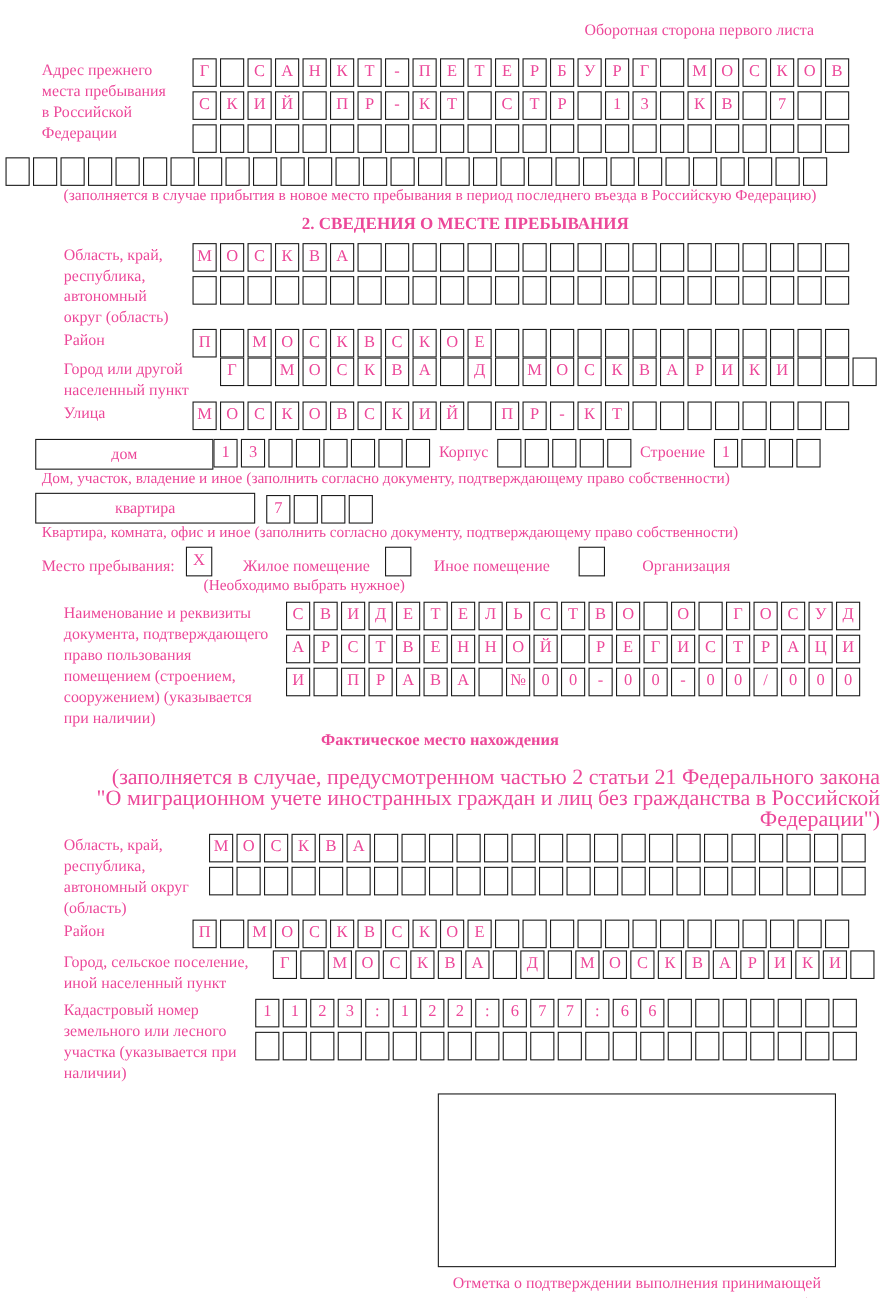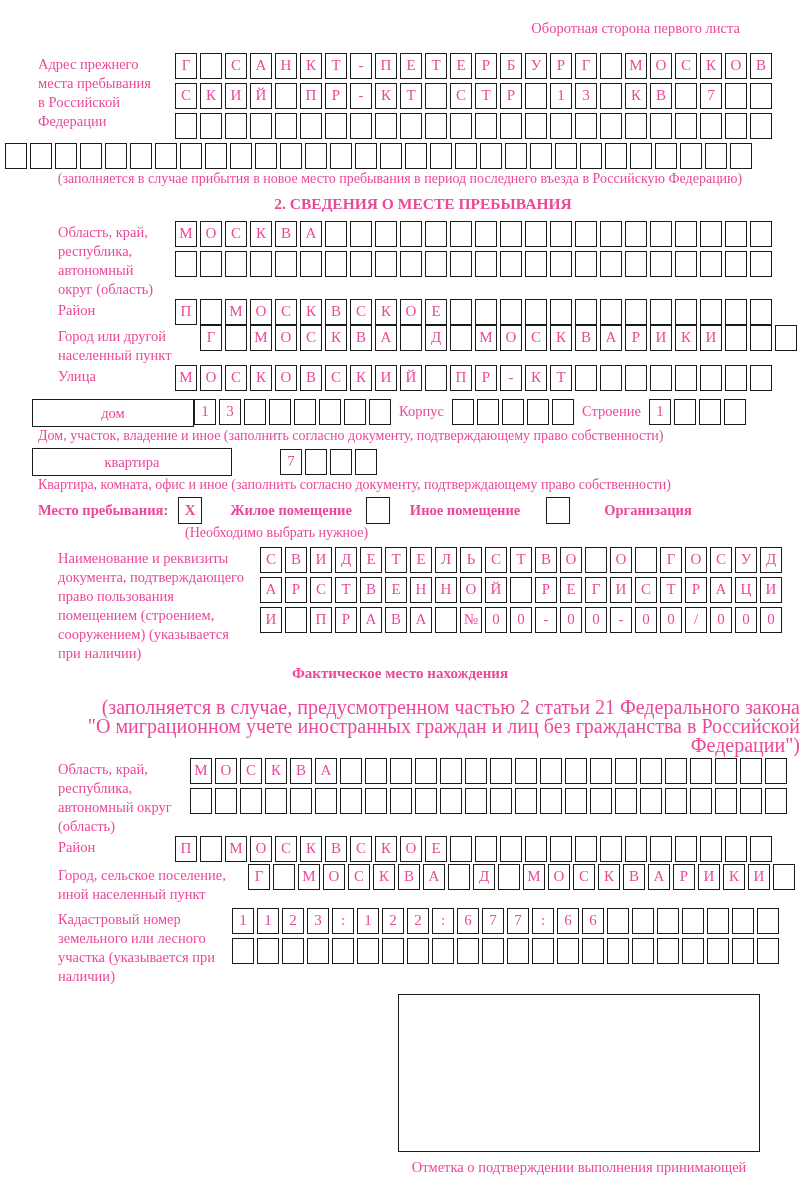--- a/index.html
+++ b/index.html
@@ -29,22 +29,22 @@
   .b-note1{margin-top:2px;text-align:center;font-size:14px;}
   .b-h2{margin-top:8px;text-align:center;font-weight:bold;font-size:15.5px;padding-left:46px;}
   .b-obl1{margin-top:8px;}
   .b-dom{margin:8px 0 0 32px;display:flex;align-items:flex-start;}
   .bigbox{height:28px;box-sizing:border-box;border:1.6px solid #1b1b1b;
     display:flex;align-items:center;justify-content:center;flex-shrink:0;}
   .bb-dom{width:162px;margin-right:0;}
   .bb-kv{width:200px;margin-right:10px;}
   .inline-lbl{padding:4px 8px 0 8px;white-space:nowrap;}
   .b-smallnote{margin:1px 0 0 38px;font-size:14px;}
-  .b-kv{margin:4px 0 0 32px;display:flex;align-items:center;gap:38px;}
-  .b-mesto{margin:4px 0 0 38px;display:flex;align-items:center;font-weight:bold;}
+  .b-kv{margin:4px 0 0 32px;display:flex;align-items:flex-end;}
+  .b-mesto{margin:4px 0 0 38px;display:flex;align-items:flex-end;}
   .chk{width:24px;height:27px;box-sizing:border-box;border:1.7px solid #1b1b1b;
     display:flex;align-items:center;justify-content:center;font-size:15px;flex-shrink:0;}
   .m-lbl{margin-right:10px;}
   .opt1{margin:0 14px 0 28px;}
   .opt2{margin:0 26px 0 20px;}
   .opt3{margin-left:34px;}
   .b-mestonote{margin:1px 0 0 185px;font-size:14px;}
   .b-doc{margin-top:6px;}
   .b-facthead{text-align:center;font-weight:bold;font-size:15px;margin-top:2px;}
   .b-factnote{text-align:right;font-size:20px;line-height:19px;margin-top:16px;}

